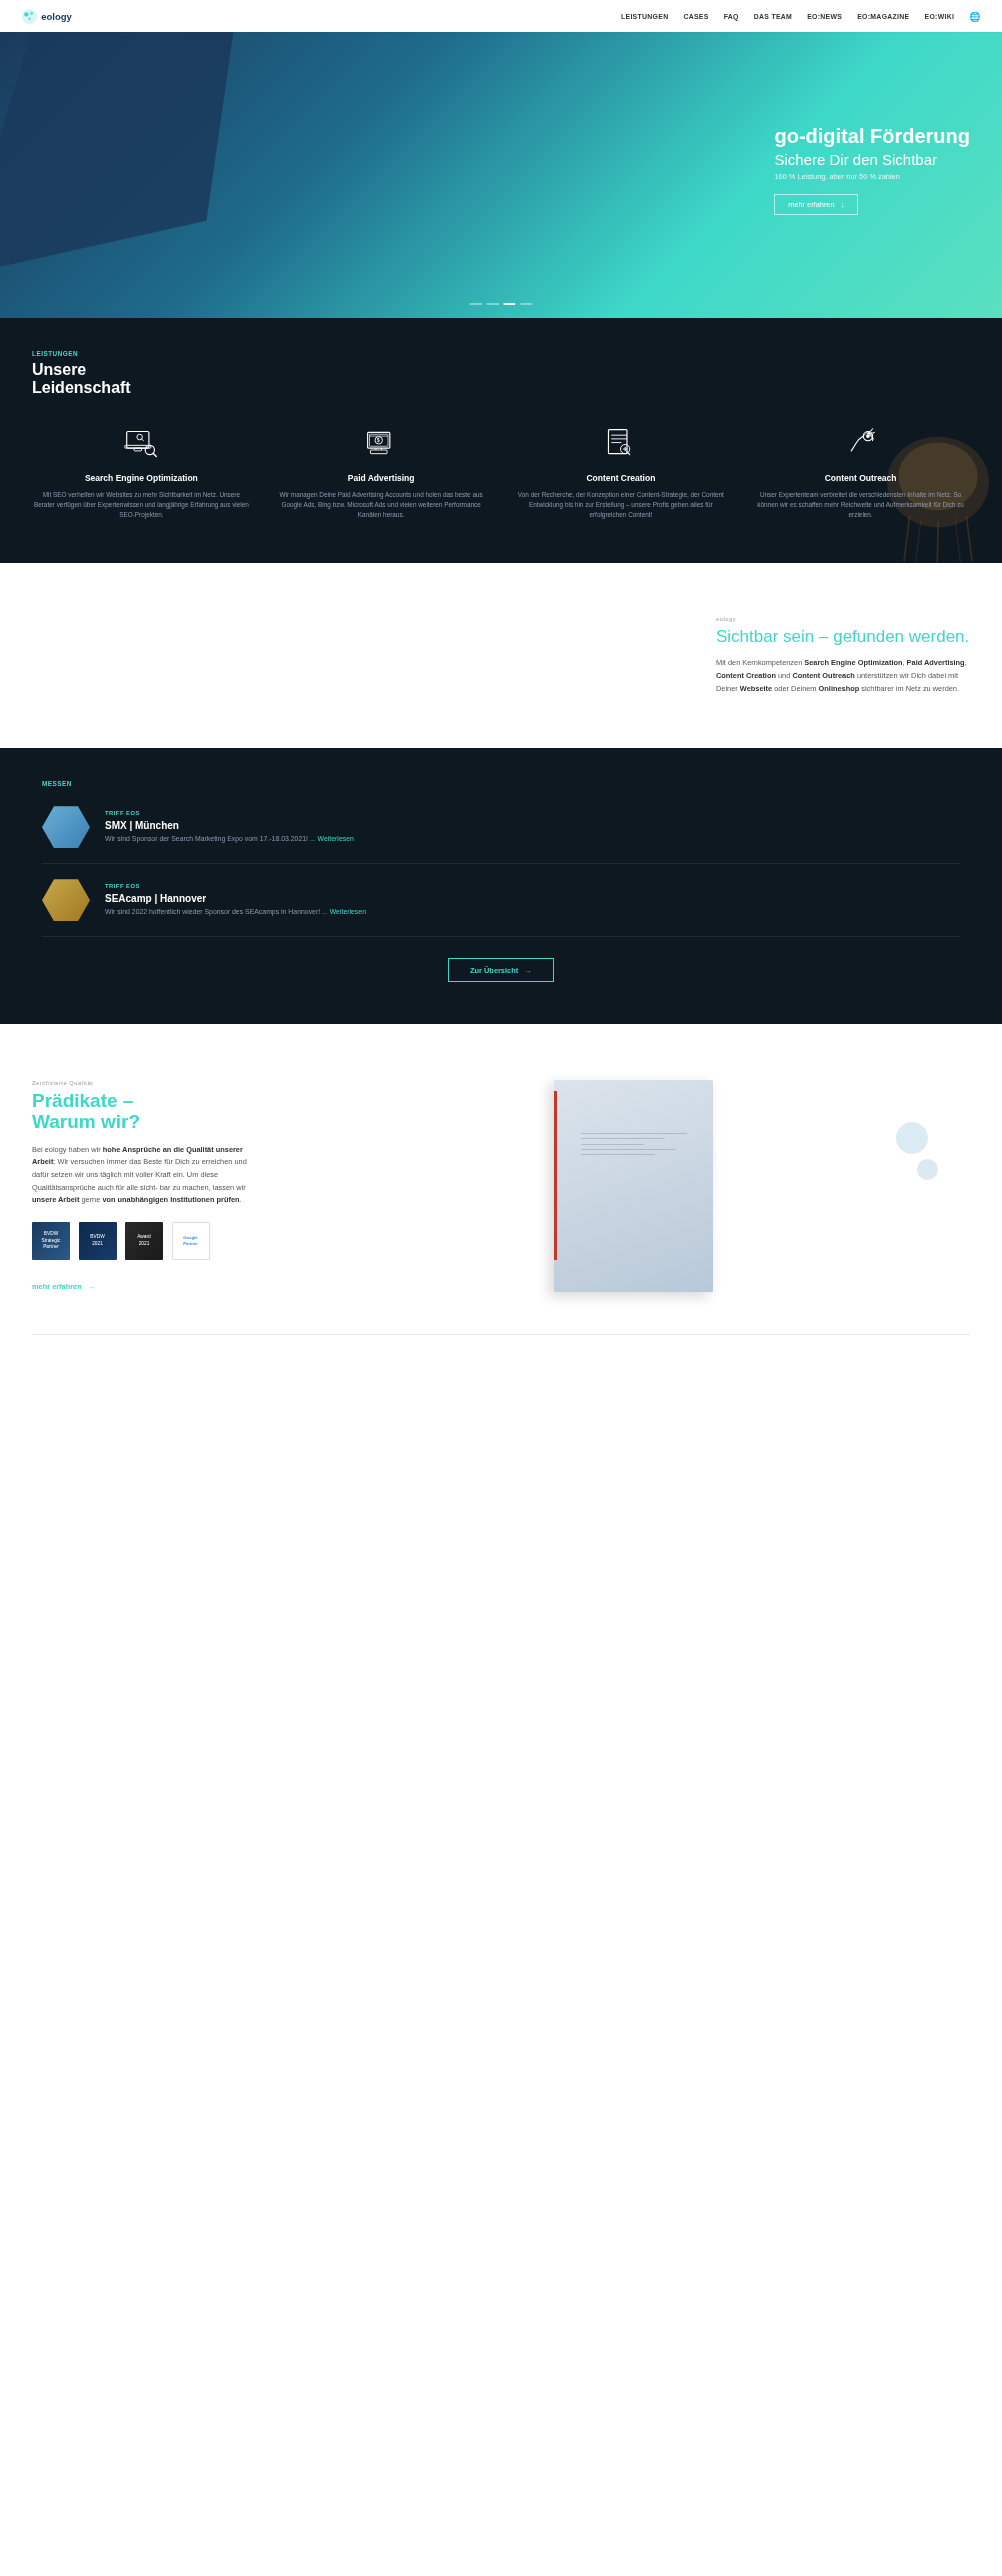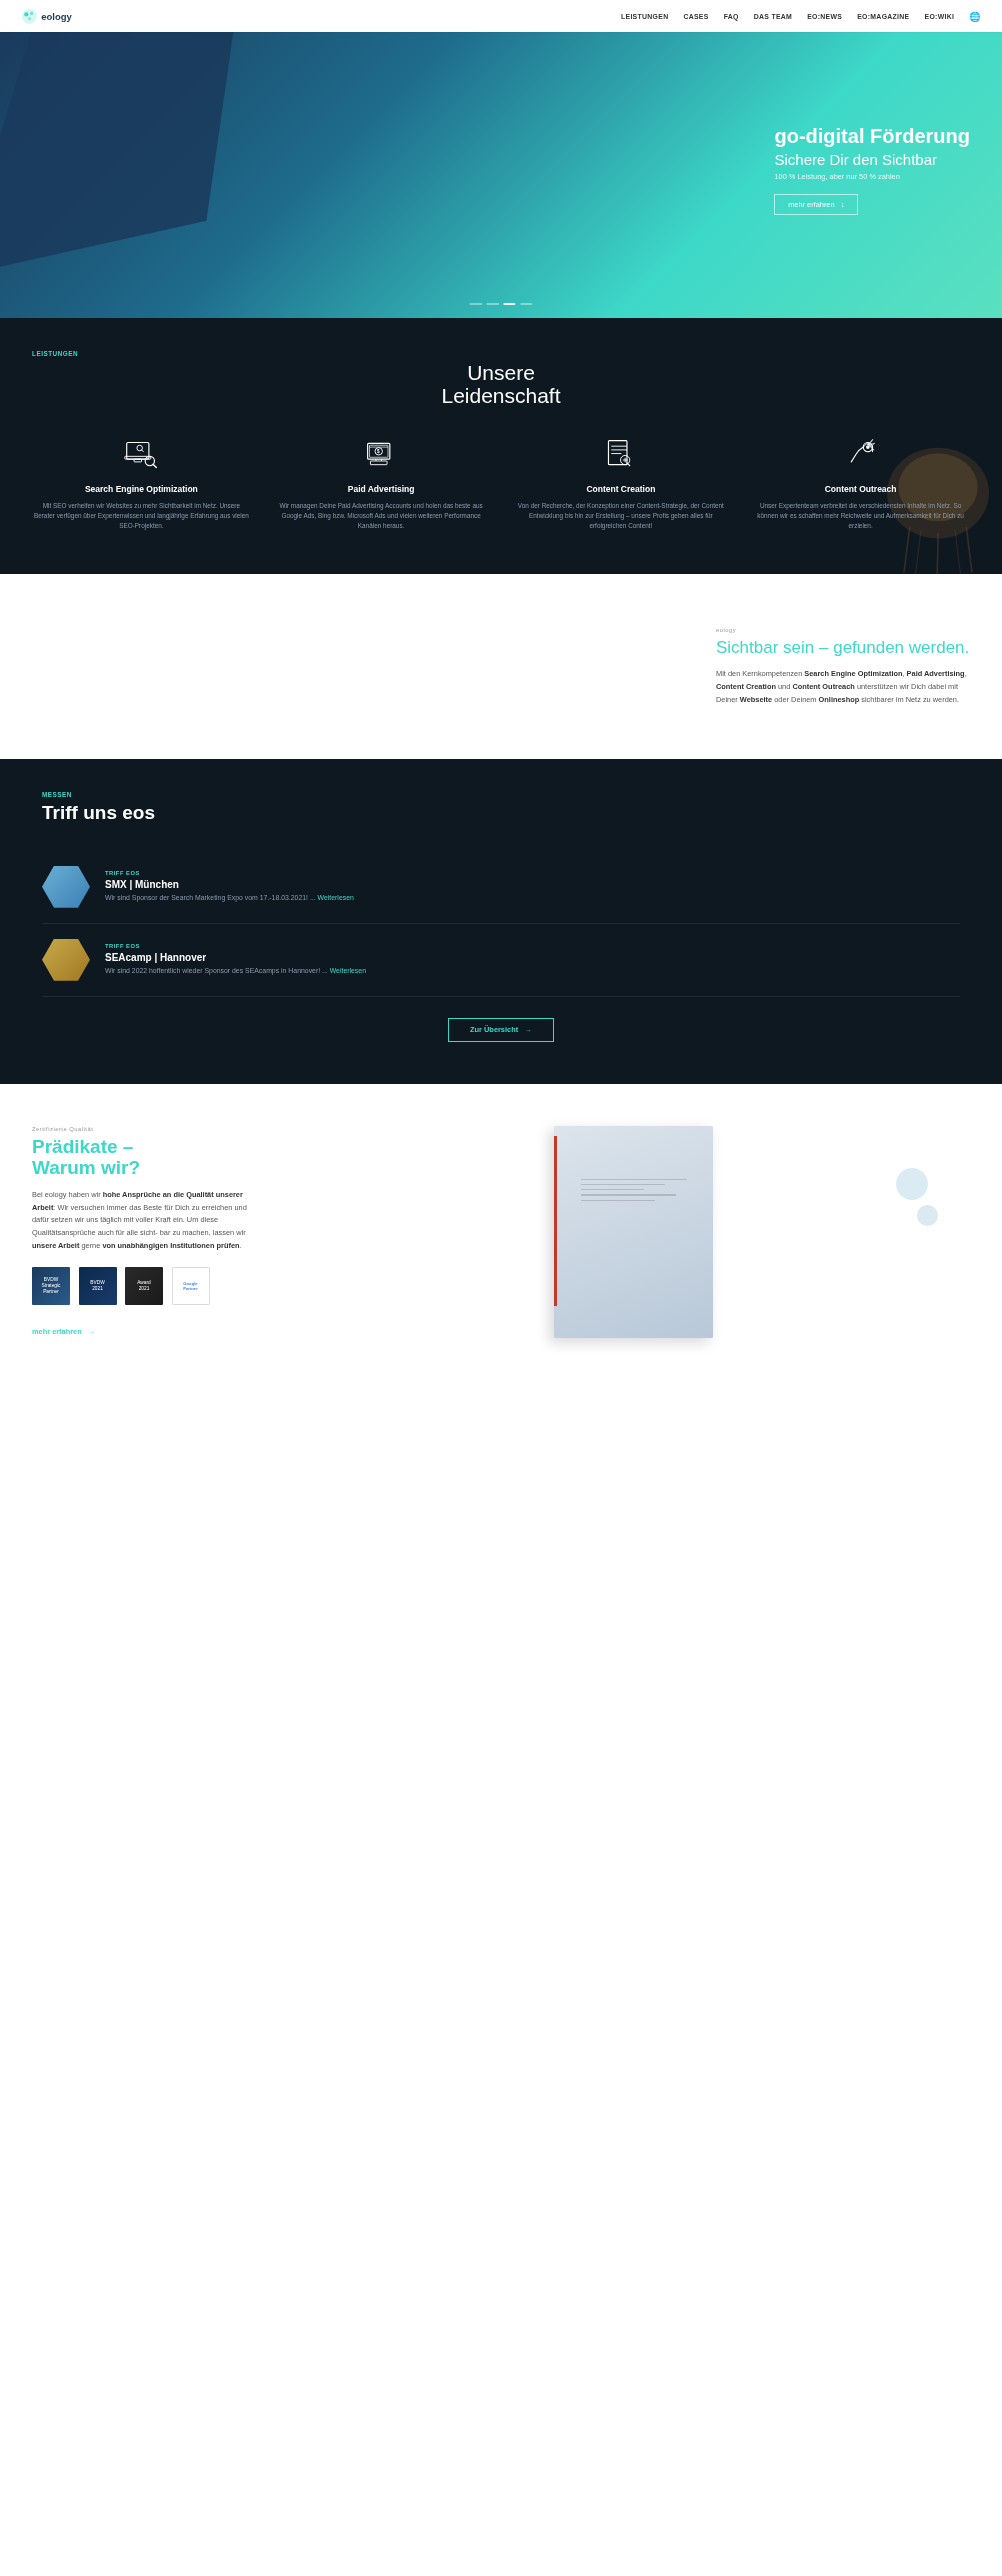--- a/index.html
+++ b/index.html
@@ -80,23 +80,22 @@
       background: #0e1821;
       padding: 32px 32px 42px;
       position: relative;
       overflow: hidden;
     }
     .leistungen-label {
       color: #3dd8c8; font-size: 6.4px; font-weight: 600;
       text-transform: uppercase; letter-spacing: 0.5px; margin-bottom: 4.2px;
     }
     .leistungen-section h2 {
-      color: #fff; font-size: 21px; font-weight: 400; line-height: 1.1;
+      color: #fff; font-size: 16px; font-weight: 700; line-height: 1.1;
       margin-bottom: 26.5px;
-      text-align: center;
     }
     .leistungen-grid {
       display: grid;
       grid-template-columns: repeat(4, 1fr);
       gap: 21px;
       position: relative; z-index: 1;
     }
     .leistung-item { text-align: center; }
     .leistung-icon {
       width: 42px; height: 42px; margin: 0 auto 8.5px;
@@ -169,20 +168,21 @@
       background: transparent; cursor: pointer; text-decoration: none;
       transition: background 0.2s;
     }
 
     
     .pradikate-section {
       background: #fff;
       padding: 42px 32px;
       display: flex;
       gap: 32px;
+      margin-top: 14px;
     }
     .pradikate-left { flex: 1; max-width: 233px; }
     .pradikate-right { flex: 1; display: flex; justify-content: center; align-items: flex-start; }
     .pradikate-label {
       color: #999; font-size: 5.8px; letter-spacing: 0.5px; margin-bottom: 5.3px;
     }
     .pradikate-left h2 {
       color: #3dd8c8; font-size: 19px; font-weight: 900; line-height: 1.1; margin-bottom: 10.6px;
     }
     .pradikate-left p { color: #555; font-size: 7.4px; line-height: 1.7; margin-bottom: 15px; }
@@ -392,21 +392,20 @@
     <p>
       Mit den Kernkompetenzen <strong>Search Engine Optimization</strong>, <strong>Paid Advertising</strong>,
       <strong>Content Creation</strong> und <strong>Content Outreach</strong> unterstützen wir Dich dabei mit Deiner
       <strong>Webseite</strong> oder Deinem <strong>Onlineshop</strong> sichtbarer im Netz zu werden.
     </p>
   </div>
 </section>
 
 <section class="messen-section">
   <div class="messen-label">Messen</div>
-  <h2>Triff uns eos</h2>
   <ul class="messen-list">
 
     <li class="messen-item">
       <div class="messen-img-inner messen-img-smx"></div>
       <div class="messen-text">
         <div class="messen-sub">Triff eos</div>
         <div class="messen-title">SMX | München</div>
         <div class="messen-desc">
           <span>Wir sind Sponsor der Search Marketing Expo vom 17.-18.03.2021! ...</span>
           <a href="#">Weiterlesen</a>

